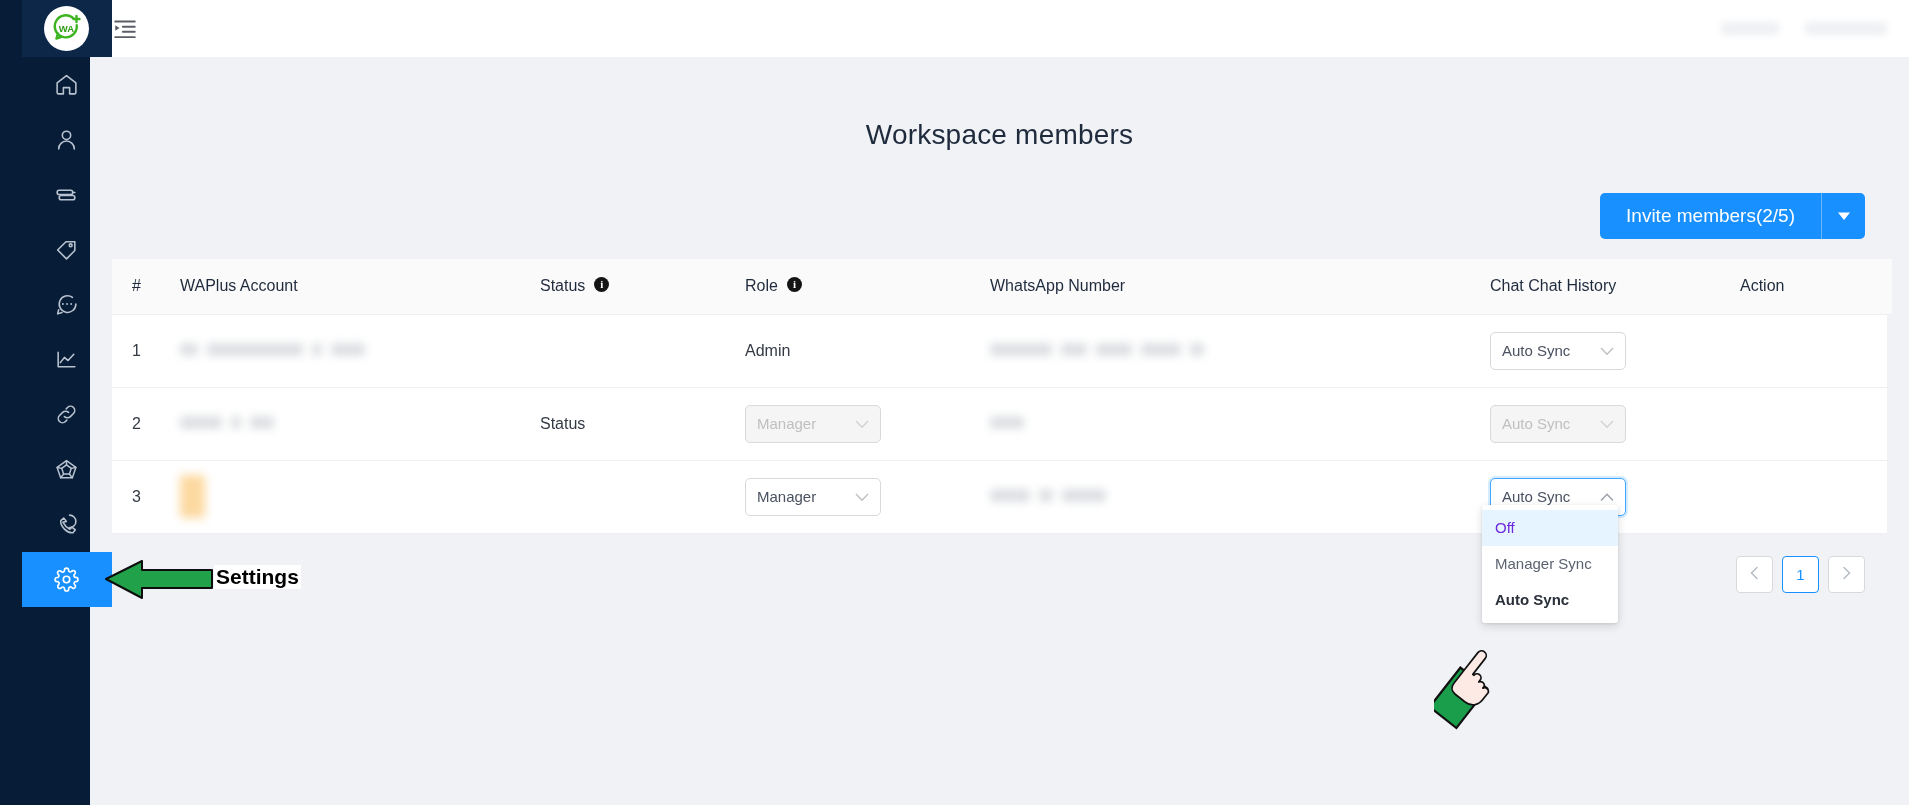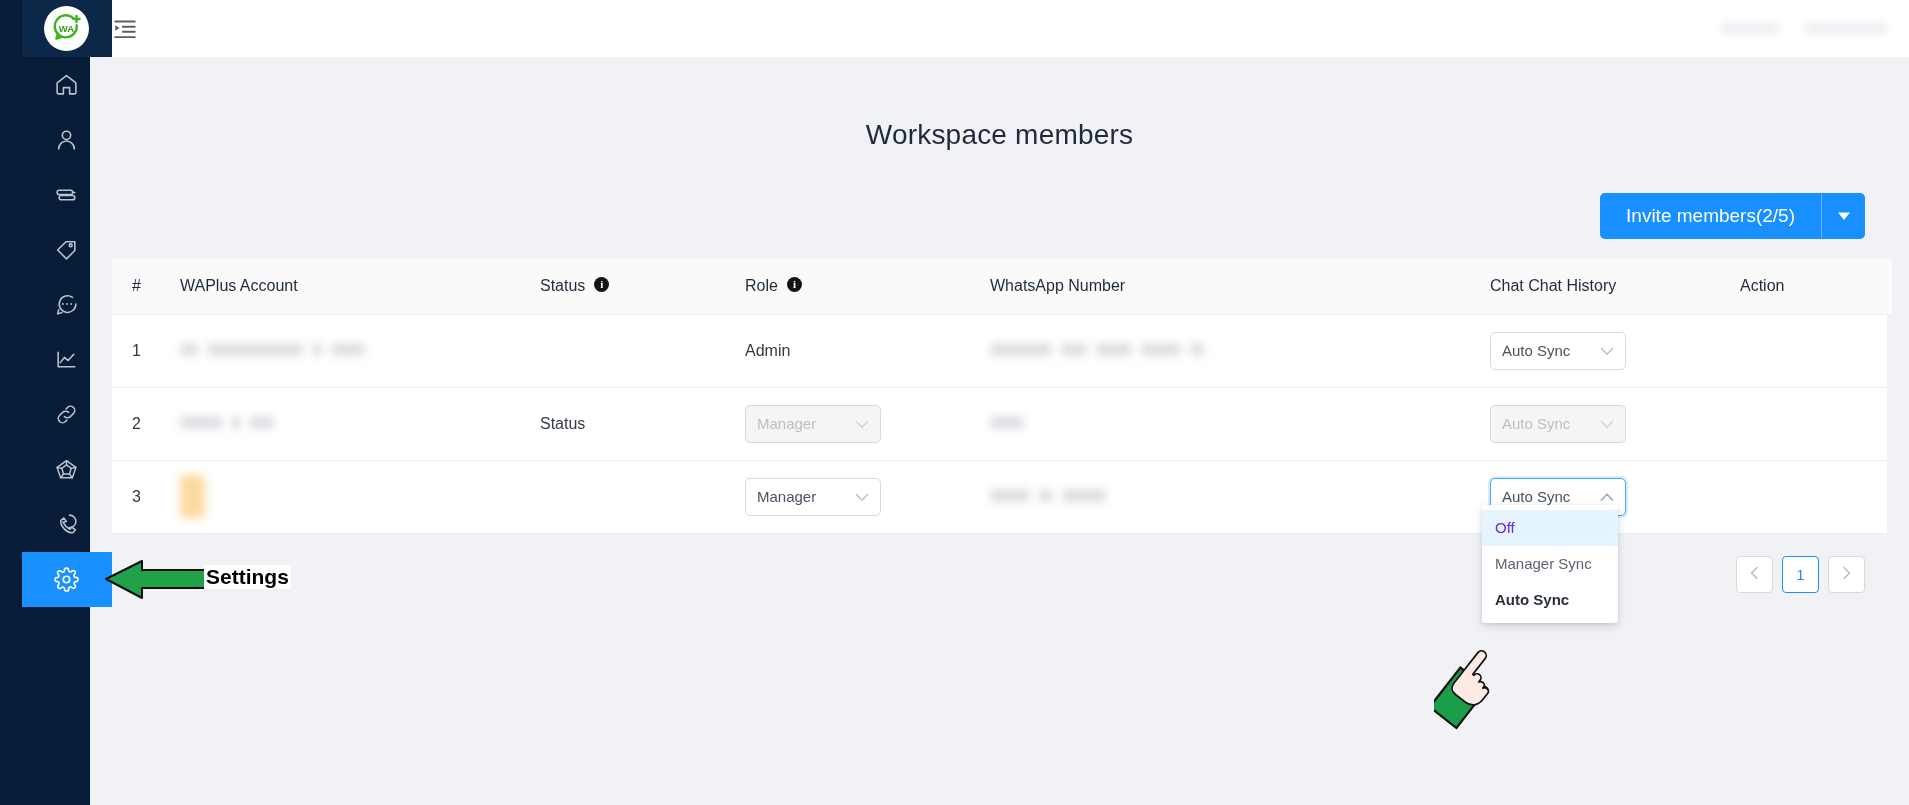--- a/index.html
+++ b/index.html
@@ -230,21 +230,21 @@
     padding: 0 0 28px 22px;
     font-size: 15px;
     line-height: 1.65;
   }
   .footer .f1 { color: #4c535e; }
   .footer .f2 { color: #3a8ee6; cursor: pointer; }
 
   
   .anno-arrow { position: absolute; left: 104px; top: 560px; z-index: 60; }
   .anno-label {
-    position: absolute; left: 204px; top: 565px;
+    position: absolute; left: 214px; top: 565px;
     font-size: 21px; font-weight: bold; color: #000;
     background: #fff; padding: 0 2px;
     z-index: 60;
   }
   .cursor-hand { position: absolute; left: 1434px; top: 638px; z-index: 60; }
 </style>
 </head>
 <body>
 
 <div id="app">

